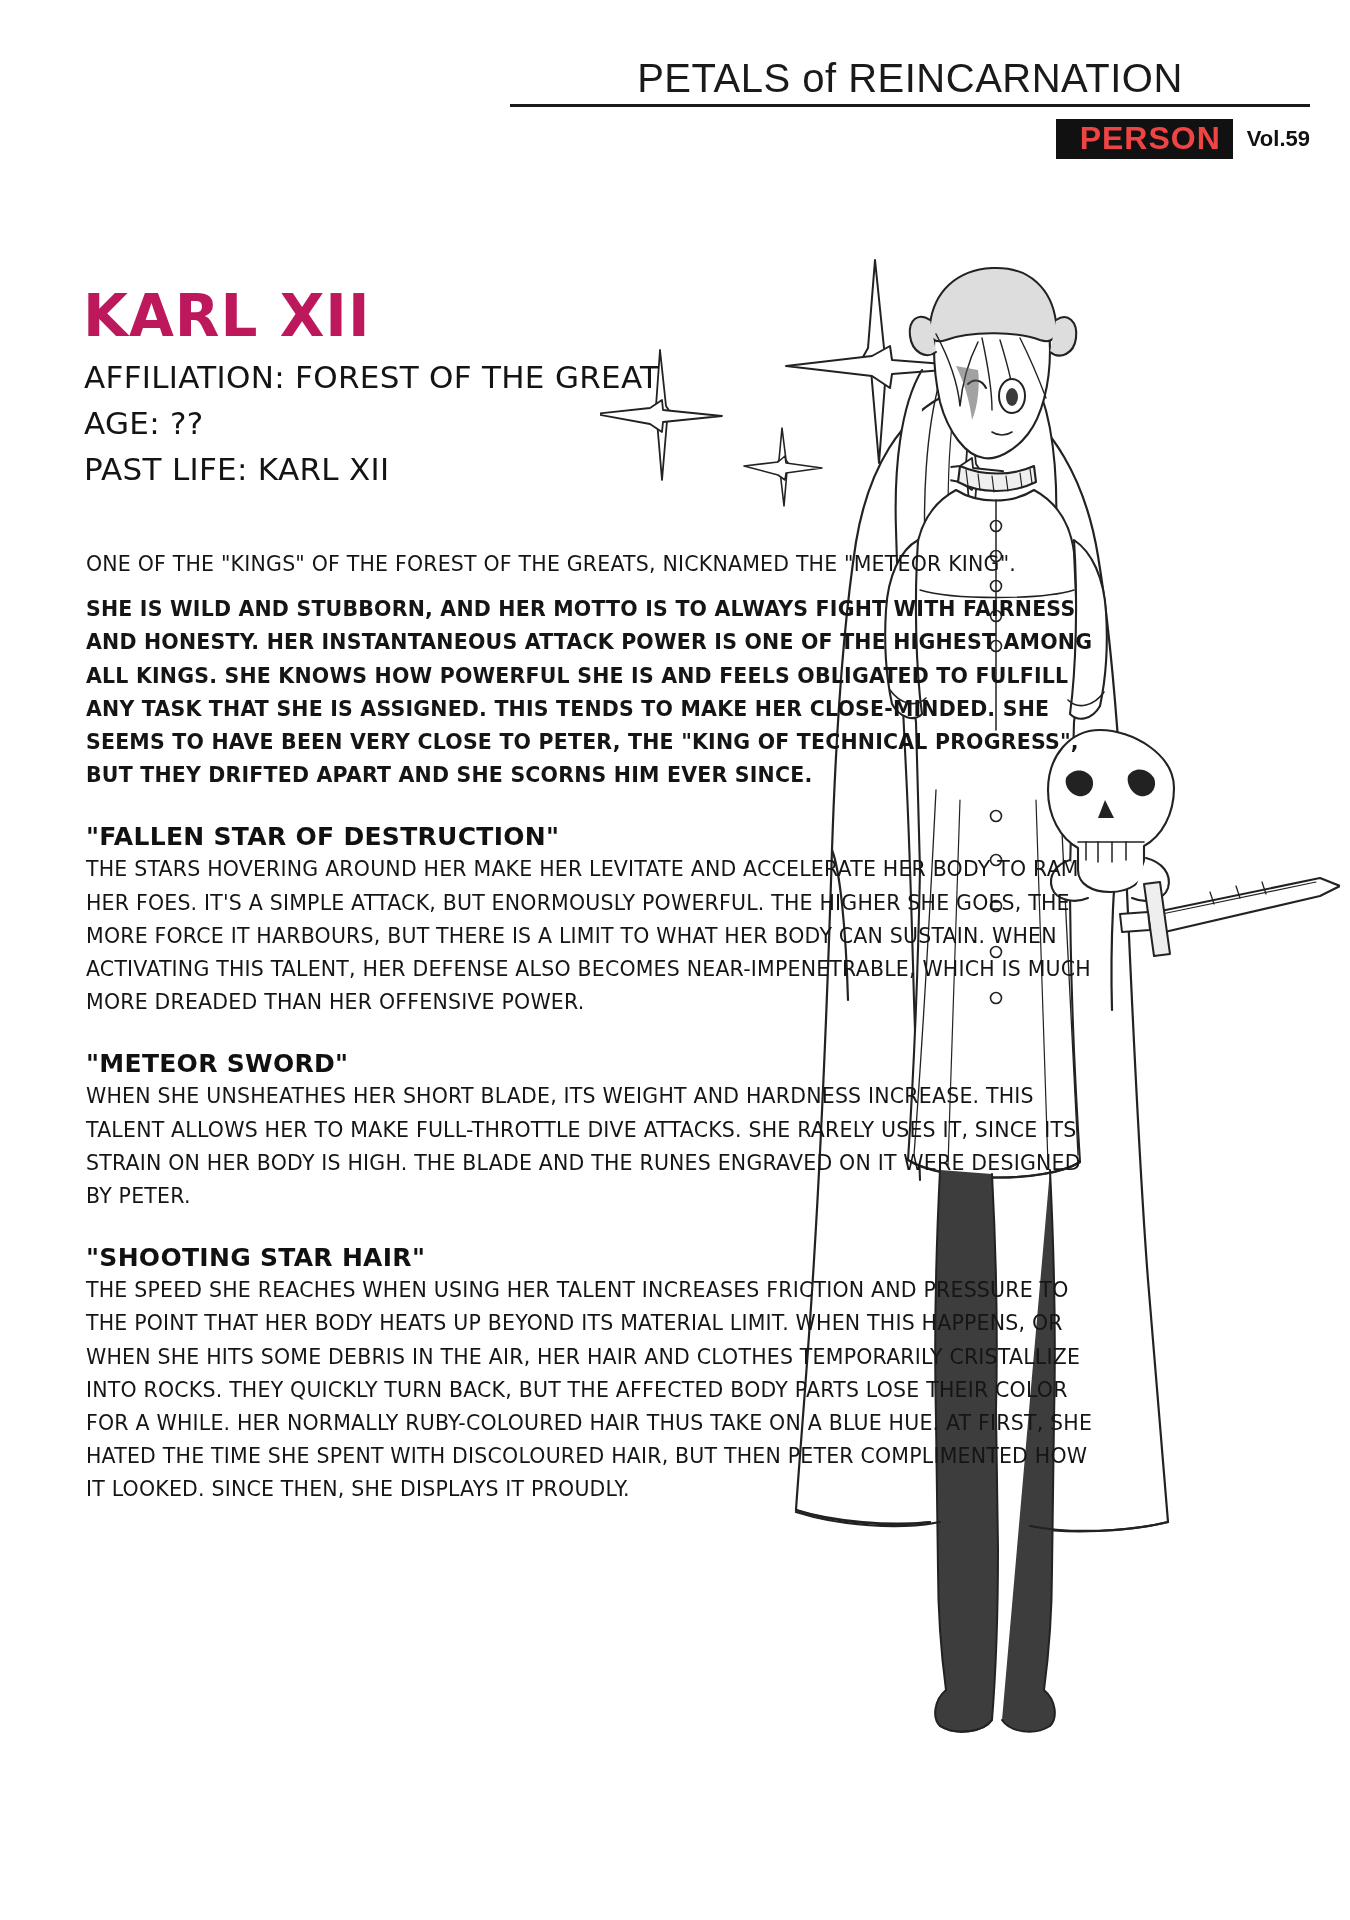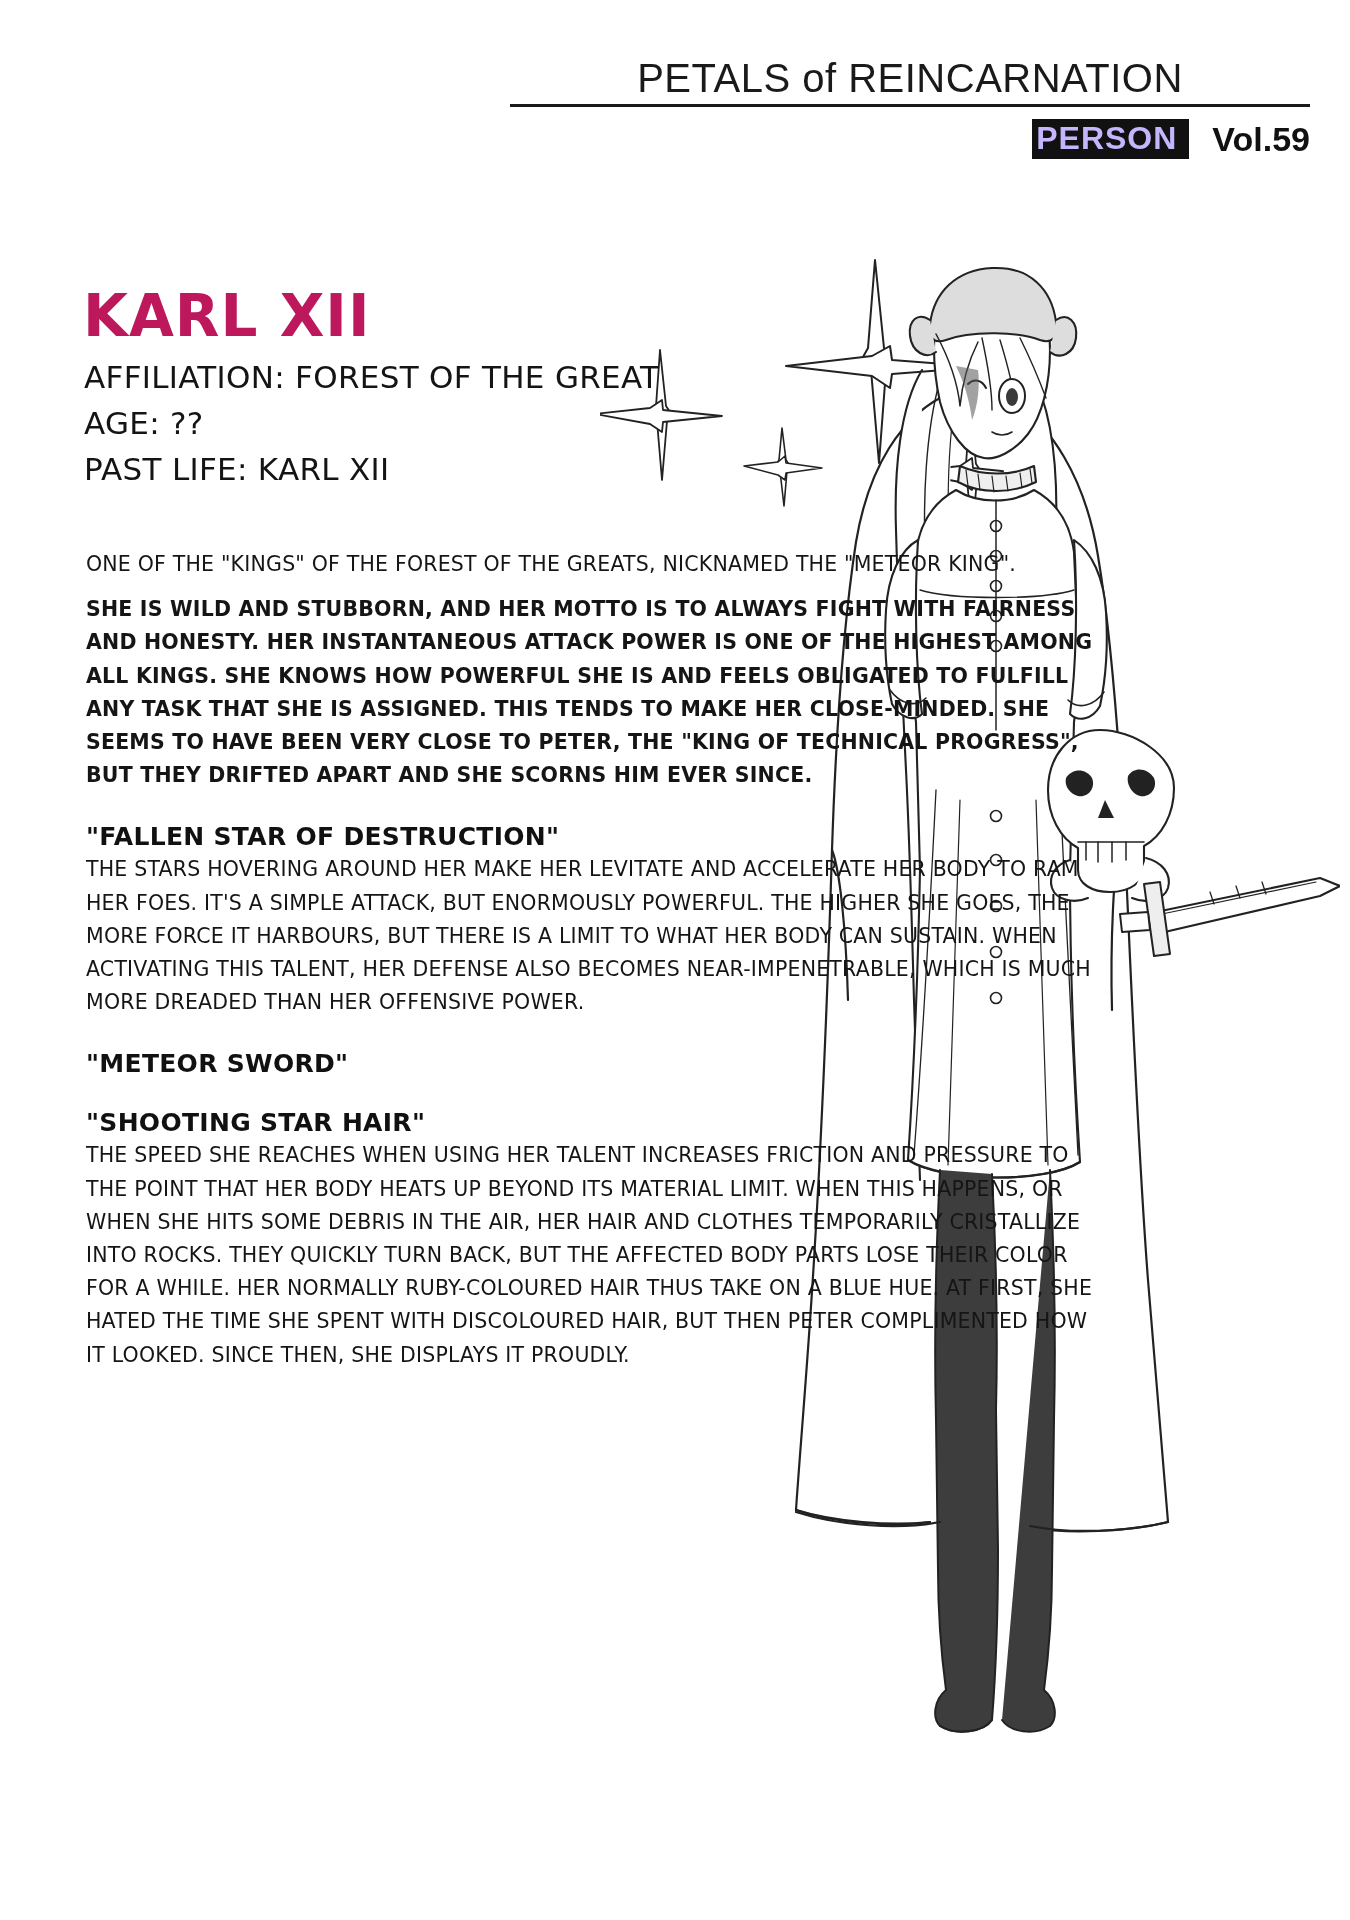--- a/index.html
+++ b/index.html
@@ -47,35 +47,34 @@
   }
   .header-row2 {
     margin-top: 12px;
     display: flex;
     justify-content: flex-end;
     align-items: center;
     gap: 14px;
   }
   .person-badge {
     background: #111;
-    color: #c4b5fd;
+    color: #ef4444;
     font-family: "Liberation Sans", sans-serif;
     font-weight: 700;
     font-size: 32px;
     letter-spacing: 1px;
-    padding: 3px 12px 5px 4px;
+    padding: 3px 12px 5px 24px;
     line-height: 1;
   }
   .vol-label {
     font-family: "Liberation Sans", sans-serif;
     font-weight: 700;
-    font-size: 34px;
+    font-size: 22px;
     color: #111;
     line-height: 1;
-    margin-left: 9px;
   }
 
   
   .char-name {
     position: absolute;
     left: 83px;
     top: 248px;
     font-family: "DejaVu Sans", sans-serif;
     font-weight: 700;
     font-size: 58px;
@@ -311,20 +310,21 @@
       <p class="para">ONE OF THE "KINGS" OF THE FOREST OF THE GREATS, NICKNAMED THE "METEOR KING".</p>
       <p class="para">SHE IS WILD AND STUBBORN, AND HER MOTTO IS TO ALWAYS FIGHT WITH FAIRNESS AND HONESTY. HER INSTANTANEOUS ATTACK POWER IS ONE OF THE HIGHEST AMONG ALL KINGS. SHE KNOWS HOW POWERFUL SHE IS AND FEELS OBLIGATED TO FULFILL ANY TASK THAT SHE IS ASSIGNED. THIS TENDS TO MAKE HER CLOSE-MINDED. SHE SEEMS TO HAVE BEEN VERY CLOSE TO PETER, THE "KING OF TECHNICAL PROGRESS", BUT THEY DRIFTED APART AND SHE SCORNS HIM EVER SINCE.</p>
 
       <div class="section">
         <h2 class="section-title">"FALLEN STAR OF DESTRUCTION"</h2>
         <p class="para">THE STARS HOVERING AROUND HER MAKE HER LEVITATE AND ACCELERATE HER BODY TO RAM HER FOES. IT'S A SIMPLE ATTACK, BUT ENORMOUSLY POWERFUL. THE HIGHER SHE GOES, THE MORE FORCE IT HARBOURS, BUT THERE IS A LIMIT TO WHAT HER BODY CAN SUSTAIN. WHEN ACTIVATING THIS TALENT, HER DEFENSE ALSO BECOMES NEAR-IMPENETRABLE, WHICH IS MUCH MORE DREADED THAN HER OFFENSIVE POWER.</p>
       </div>
 
       <div class="section">
         <h2 class="section-title">"METEOR SWORD"</h2>
+        <p class="para">WHEN SHE UNSHEATHES HER SHORT BLADE, ITS WEIGHT AND HARDNESS INCREASE. THIS TALENT ALLOWS HER TO MAKE FULL-THROTTLE DIVE ATTACKS. SHE RARELY USES IT, SINCE ITS STRAIN ON HER BODY IS HIGH. THE BLADE AND THE RUNES ENGRAVED ON IT WERE DESIGNED BY PETER.</p>
       </div>
 
       <div class="section">
         <h2 class="section-title">"SHOOTING STAR HAIR"</h2>
         <p class="para">THE SPEED SHE REACHES WHEN USING HER TALENT INCREASES FRICTION AND PRESSURE TO THE POINT THAT HER BODY HEATS UP BEYOND ITS MATERIAL LIMIT. WHEN THIS HAPPENS, OR WHEN SHE HITS SOME DEBRIS IN THE AIR, HER HAIR AND CLOTHES TEMPORARILY CRISTALLIZE INTO ROCKS. THEY QUICKLY TURN BACK, BUT THE AFFECTED BODY PARTS LOSE THEIR COLOR FOR A WHILE. HER NORMALLY RUBY-COLOURED HAIR THUS TAKE ON A BLUE HUE. AT FIRST, SHE HATED THE TIME SHE SPENT WITH DISCOLOURED HAIR, BUT THEN PETER COMPLIMENTED HOW IT LOOKED. SINCE THEN, SHE DISPLAYS IT PROUDLY.</p>
       </div>
 
     </div>
   </div>
 </div>

